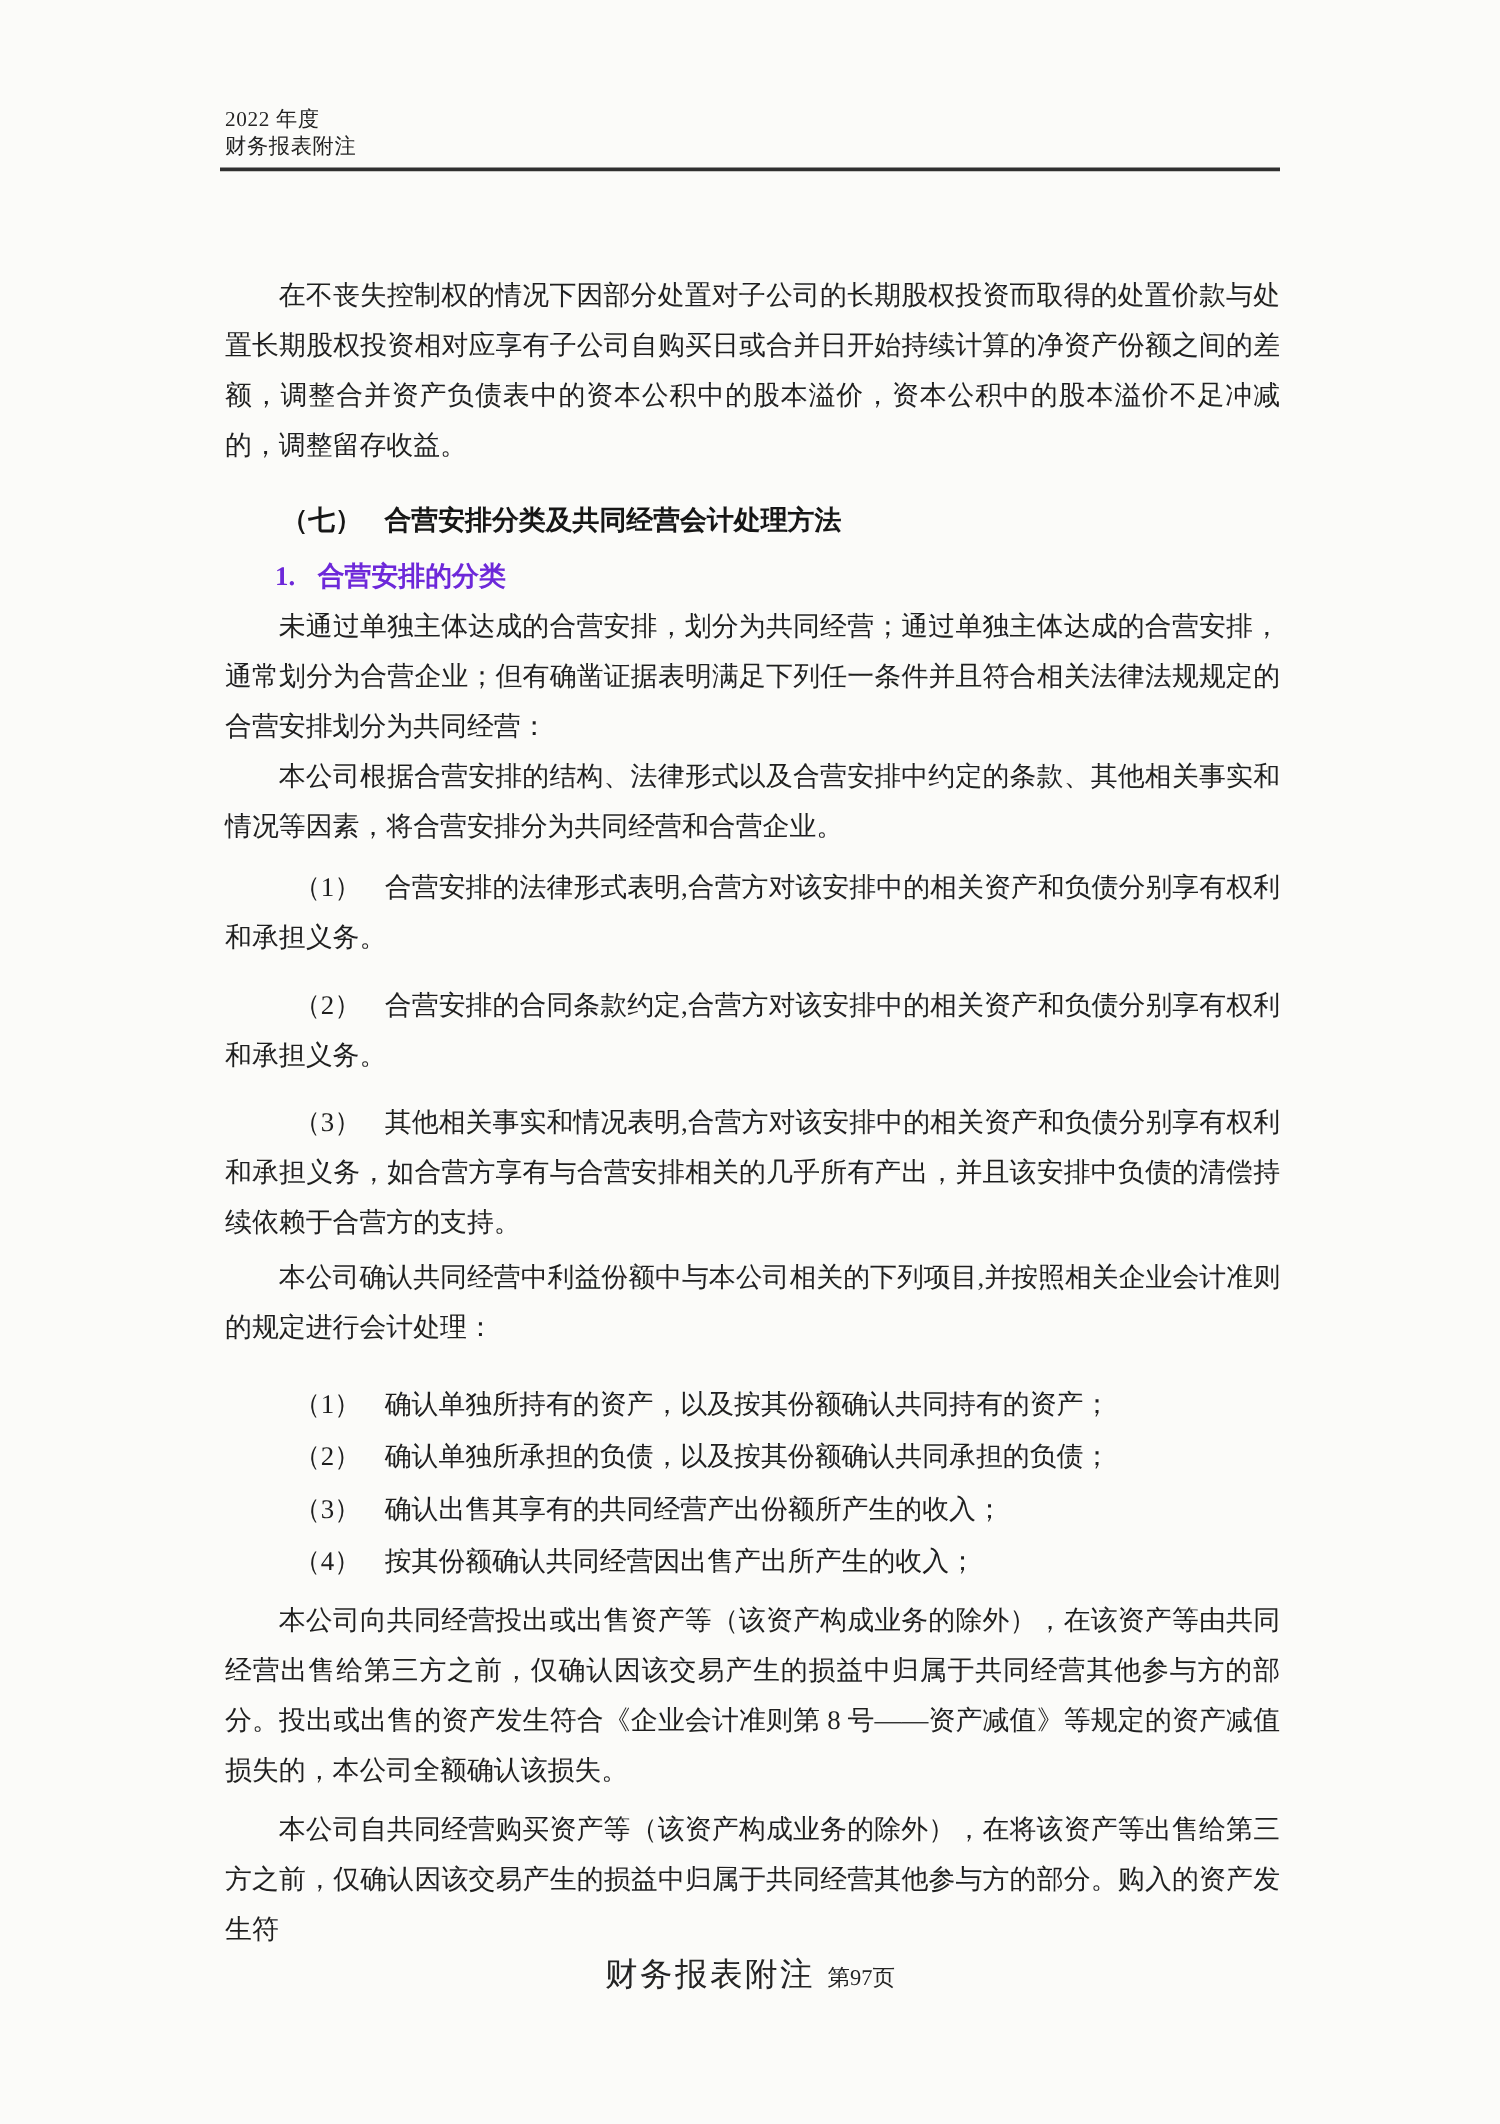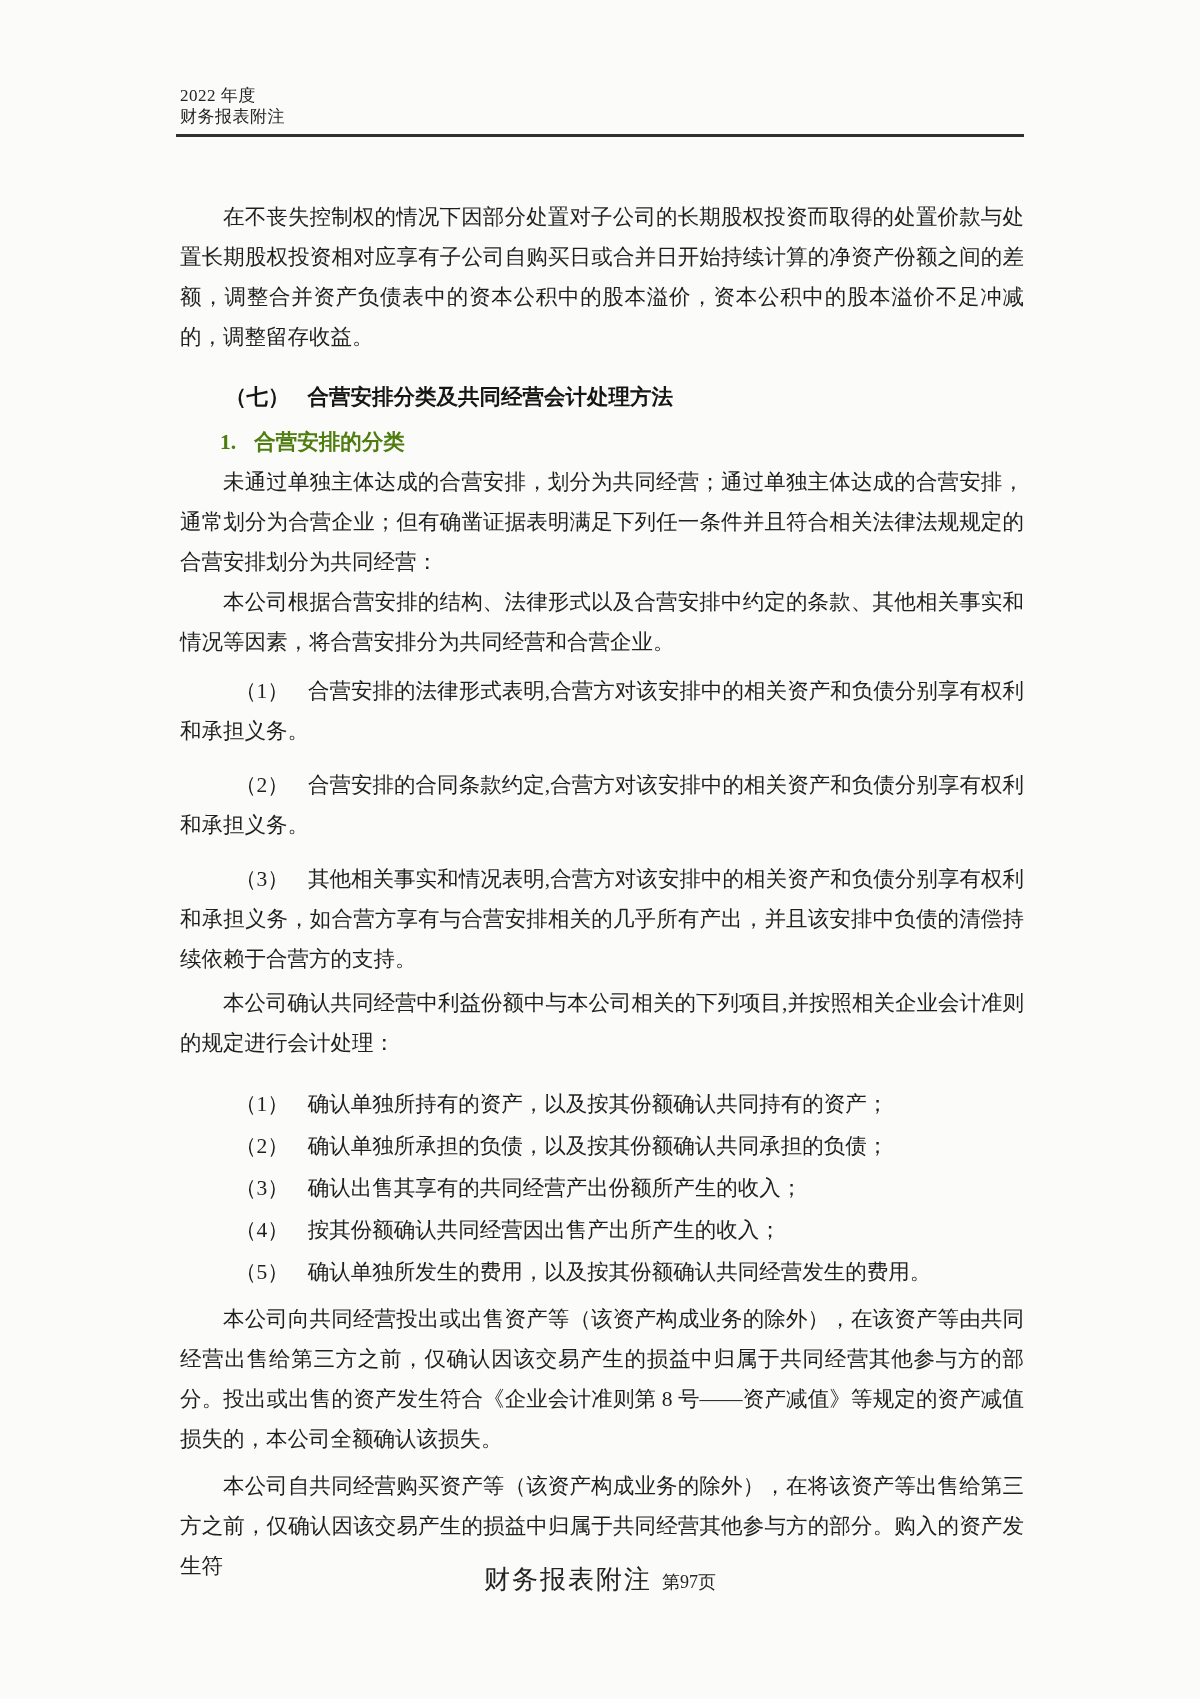--- a/index.html
+++ b/index.html
@@ -32,21 +32,21 @@
     left: 176px;
     top: 134px;
     width: 848px;
     height: 3px;
     background: #303030;
   }
   
   .doc-body {
     position: absolute;
     left: 180px;
-    top: 197px;
+    top: 216px;
     width: 844px;
     font-size: 21.5px;
     line-height: 40px;
     color: #1f1f1f;
     text-align: justify;
   }
   .doc-body p { margin: 0; }
   .para { text-indent: 43px; }
   .sec-heading {
     font-weight: bold;
@@ -54,21 +54,21 @@
     text-indent: 45px;
     text-align: left;
     color: #161616;
   }
   .sec-heading .title { margin-left: 18px; }
   .sub-heading {
     font-weight: bold;
     margin-top: 5px !important;
     text-indent: 40px;
     text-align: left;
-    color: #4d7c0f;
+    color: #6d28d9;
   }
   .sub-heading .title { margin-left: 18px; }
   .item { text-indent: 55px; }
   .item .item-text { margin-left: 19px; }
   .cond-list .item:first-child { margin-top: 9px; }
   .cond-list .item + .item { margin-top: 14px; }
   .acct-list .item:first-child { margin-top: 21px; }
   .acct-list .item + .item { margin-top: 2px; }
   .para4 { margin-top: 4px !important; }
   .para5 { margin-top: 7px !important; }
@@ -119,21 +119,20 @@
     </div>
 
 
     <p class="para para4">本公司确认共同经营中利益份额中与本公司相关的下列项目,并按照相关企业会计准则的规定进行会计处理：</p>
 
     <div class="acct-list">
       <p class="item"><span>（1）</span><span class="item-text">确认单独所持有的资产，以及按其份额确认共同持有的资产；</span></p>
       <p class="item"><span>（2）</span><span class="item-text">确认单独所承担的负债，以及按其份额确认共同承担的负债；</span></p>
       <p class="item"><span>（3）</span><span class="item-text">确认出售其享有的共同经营产出份额所产生的收入；</span></p>
       <p class="item"><span>（4）</span><span class="item-text">按其份额确认共同经营因出售产出所产生的收入；</span></p>
-      <p class="item"><span>（5）</span><span class="item-text">确认单独所发生的费用，以及按其份额确认共同经营发生的费用。</span></p>
     </div>
 
     <p class="para para5">本公司向共同经营投出或出售资产等（该资产构成业务的除外），在该资产等由共同经营出售给第三方之前，仅确认因该交易产生的损益中归属于共同经营其他参与方的部分。投出或出售的资产发生符合《企业会计准则第 8 号——资产减值》等规定的资产减值损失的，本公司全额确认该损失。</p>
 
     <p class="para para6">本公司自共同经营购买资产等（该资产构成业务的除外），在将该资产等出售给第三方之前，仅确认因该交易产生的损益中归属于共同经营其他参与方的部分。购入的资产发生符</p>
 
   </div>
 
   <div class="page-footer">
     <span class="footer-title">财务报表附注</span>

